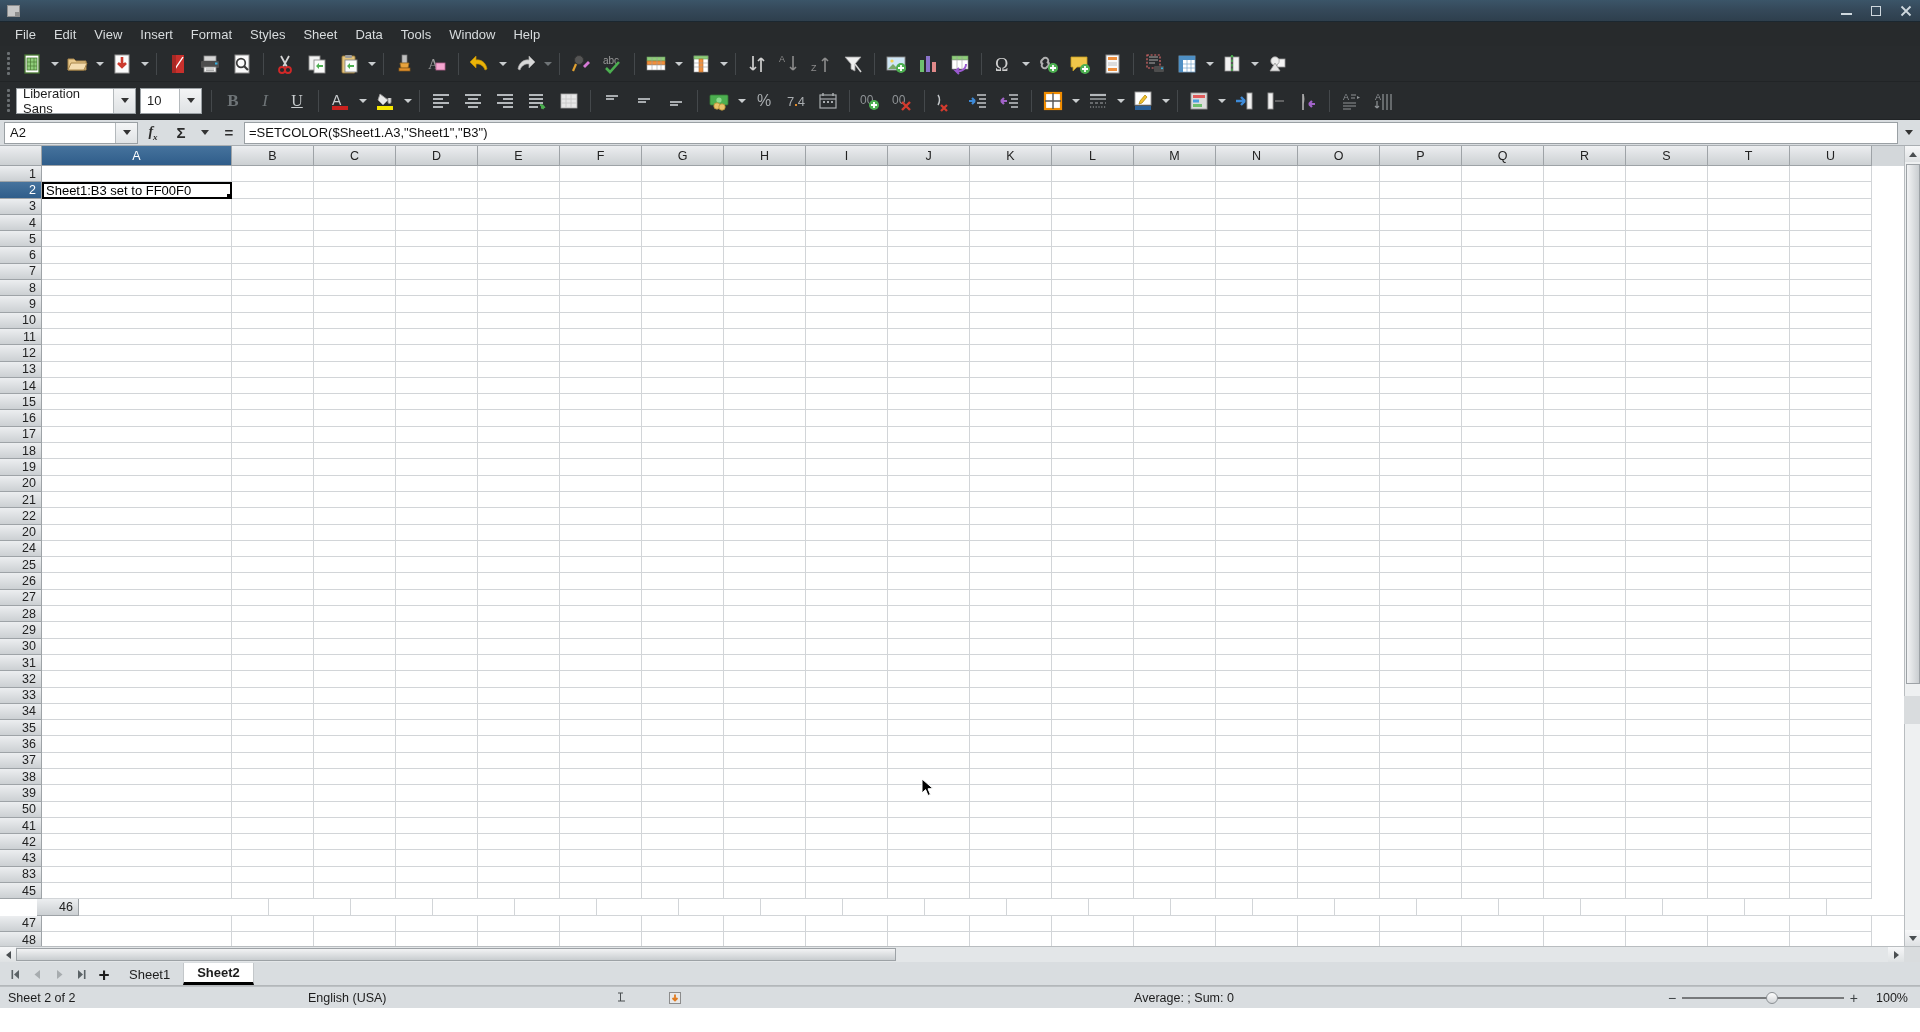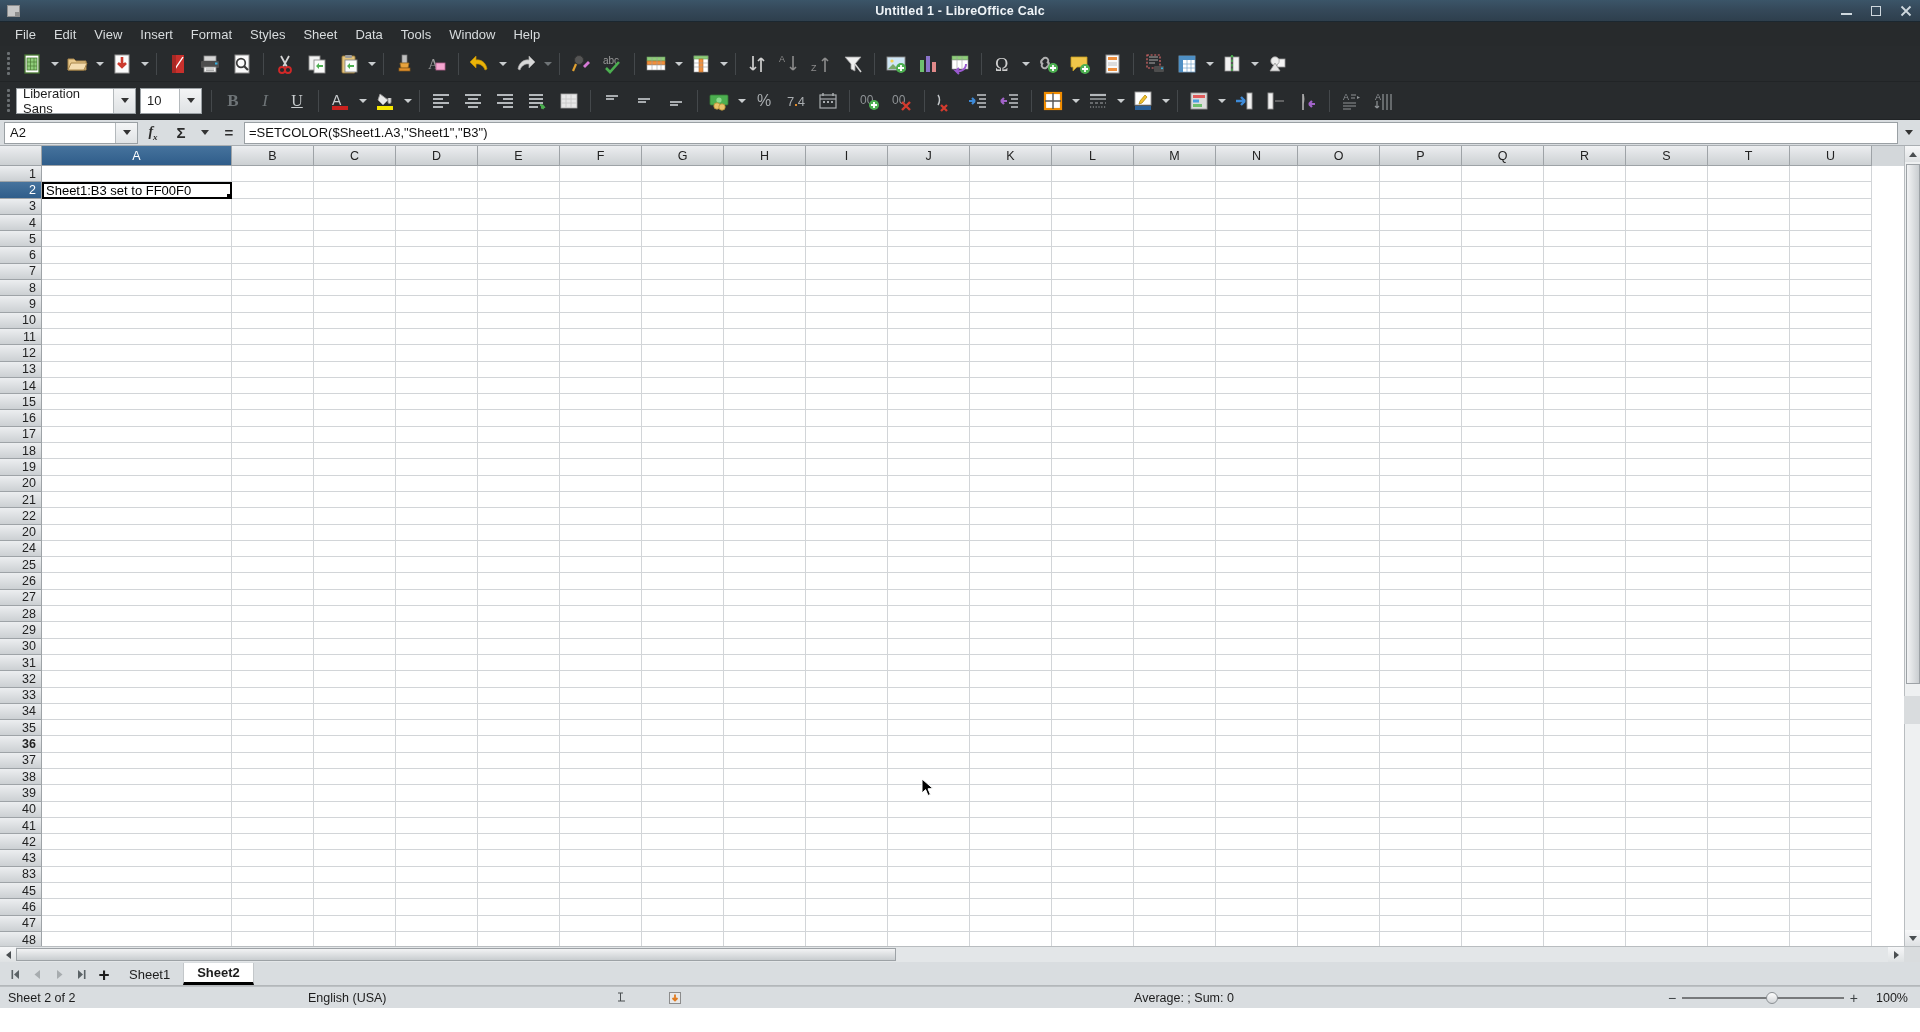--- a/index.html
+++ b/index.html
@@ -214,21 +214,20 @@
   .cursor { position:absolute; width:0;height:0; pointer-events:none; z-index:60; }
   .cursor svg { display:block; }
 </style>
 </head>
 <body>
 
 <div class="titlebar">
   <div class="tb-icon">
       <div class="doc"></div>
     </div>
-  <div class="tb-title">Untitled 1 - LibreOffice Calc</div>
   <div class="tb-controls">
     <div class="tb-btn">
         <div class="tb-min"></div>
       </div>
     <div class="tb-btn">
         <div class="tb-max"></div>
       </div>
     <div class="tb-btn">
       <svg width="12" height="12" viewBox="0 0 12 12">
           <path d="M1.5 1.5 L10.5 10.5 M10.5 1.5 L1.5 10.5" stroke="#cfd8de" stroke-width="1.8" fill="none"></path>
@@ -1675,21 +1674,21 @@
           <div class="cell" style="width: 82px; height: 16.3px;"></div>
           <div class="cell" style="width: 82px; height: 16.3px;"></div>
           <div class="cell" style="width: 82px; height: 16.3px;"></div>
           <div class="cell" style="width: 82px; height: 16.3px;"></div>
           <div class="cell" style="width: 82px; height: 16.3px;"></div>
           <div class="cell" style="width: 82px; height: 16.3px;"></div>
           <div class="cell" style="width: 82px; height: 16.3px;"></div>
           <div class="cell" style="width: 82px; height: 16.3px;"></div>
           <div class="cell" style="width: 82px; height: 16.3px;"></div>
         </div>
-        <div class="body-row" style="height: 16.3px; font-weight: bold;">
+        <div class="body-row" style="height: 16.3px;">
           <div class="rowhead" style="height: 16.3px;">36</div>
           <div class="cell" style="width: 190px; height: 16.3px;"></div>
           <div class="cell" style="width: 82px; height: 16.3px;"></div>
           <div class="cell" style="width: 82px; height: 16.3px;"></div>
           <div class="cell" style="width: 82px; height: 16.3px;"></div>
           <div class="cell" style="width: 82px; height: 16.3px;"></div>
           <div class="cell" style="width: 82px; height: 16.3px;"></div>
           <div class="cell" style="width: 82px; height: 16.3px;"></div>
           <div class="cell" style="width: 82px; height: 16.3px;"></div>
           <div class="cell" style="width: 82px; height: 16.3px;"></div>
@@ -1772,21 +1771,21 @@
           <div class="cell" style="width: 82px; height: 16.3px;"></div>
           <div class="cell" style="width: 82px; height: 16.3px;"></div>
           <div class="cell" style="width: 82px; height: 16.3px;"></div>
           <div class="cell" style="width: 82px; height: 16.3px;"></div>
           <div class="cell" style="width: 82px; height: 16.3px;"></div>
           <div class="cell" style="width: 82px; height: 16.3px;"></div>
           <div class="cell" style="width: 82px; height: 16.3px;"></div>
           <div class="cell" style="width: 82px; height: 16.3px;"></div>
         </div>
         <div class="body-row" style="height: 16.3px;">
-          <div class="rowhead" style="height: 16.3px;">40</div>
+          <div class="rowhead" style="height: 16.3px;">50</div>
           <div class="cell" style="width: 190px; height: 16.3px;"></div>
           <div class="cell" style="width: 82px; height: 16.3px;"></div>
           <div class="cell" style="width: 82px; height: 16.3px;"></div>
           <div class="cell" style="width: 82px; height: 16.3px;"></div>
           <div class="cell" style="width: 82px; height: 16.3px;"></div>
           <div class="cell" style="width: 82px; height: 16.3px;"></div>
           <div class="cell" style="width: 82px; height: 16.3px;"></div>
           <div class="cell" style="width: 82px; height: 16.3px;"></div>
           <div class="cell" style="width: 82px; height: 16.3px;"></div>
           <div class="cell" style="width: 82px; height: 16.3px;"></div>
@@ -1916,21 +1915,21 @@
           <div class="cell" style="width: 82px; height: 16.3px;"></div>
           <div class="cell" style="width: 82px; height: 16.3px;"></div>
           <div class="cell" style="width: 82px; height: 16.3px;"></div>
           <div class="cell" style="width: 82px; height: 16.3px;"></div>
           <div class="cell" style="width: 82px; height: 16.3px;"></div>
           <div class="cell" style="width: 82px; height: 16.3px;"></div>
           <div class="cell" style="width: 82px; height: 16.3px;"></div>
           <div class="cell" style="width: 82px; height: 16.3px;"></div>
         </div>
         <div class="body-row" style="height: 16.3px;">
-          <div class="rowhead" style="height: 16.3px;">46</div>
+          <div class="rowhead" style="height: 16.3px; margin-left: 37px;">46</div>
           <div class="cell" style="width: 190px; height: 16.3px;"></div>
           <div class="cell" style="width: 82px; height: 16.3px;"></div>
           <div class="cell" style="width: 82px; height: 16.3px;"></div>
           <div class="cell" style="width: 82px; height: 16.3px;"></div>
           <div class="cell" style="width: 82px; height: 16.3px;"></div>
           <div class="cell" style="width: 82px; height: 16.3px;"></div>
           <div class="cell" style="width: 82px; height: 16.3px;"></div>
           <div class="cell" style="width: 82px; height: 16.3px;"></div>
           <div class="cell" style="width: 82px; height: 16.3px;"></div>
           <div class="cell" style="width: 82px; height: 16.3px;"></div>

